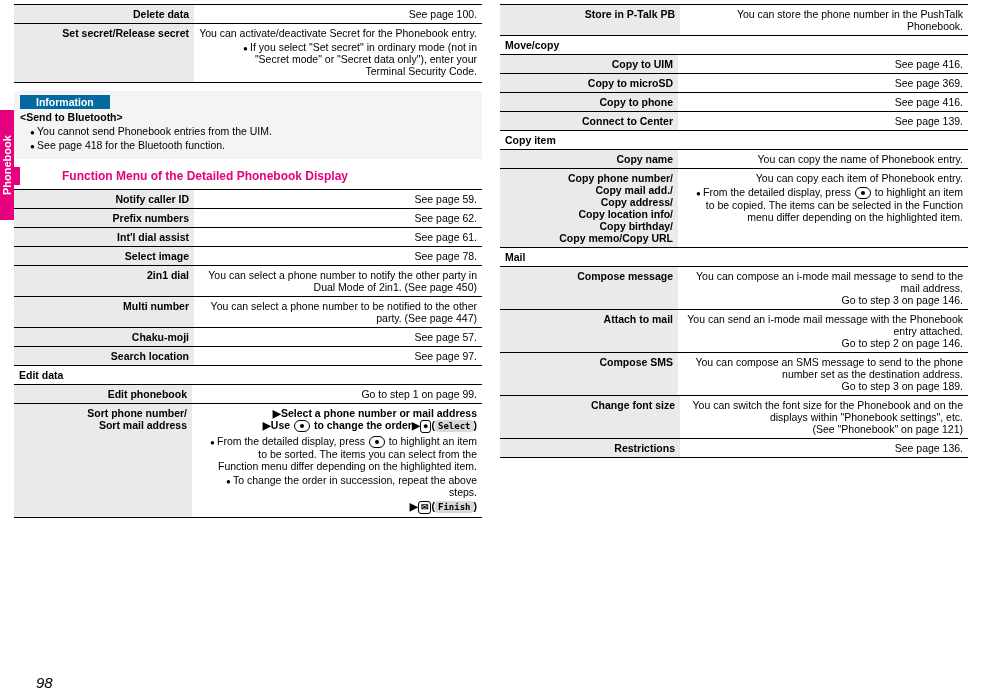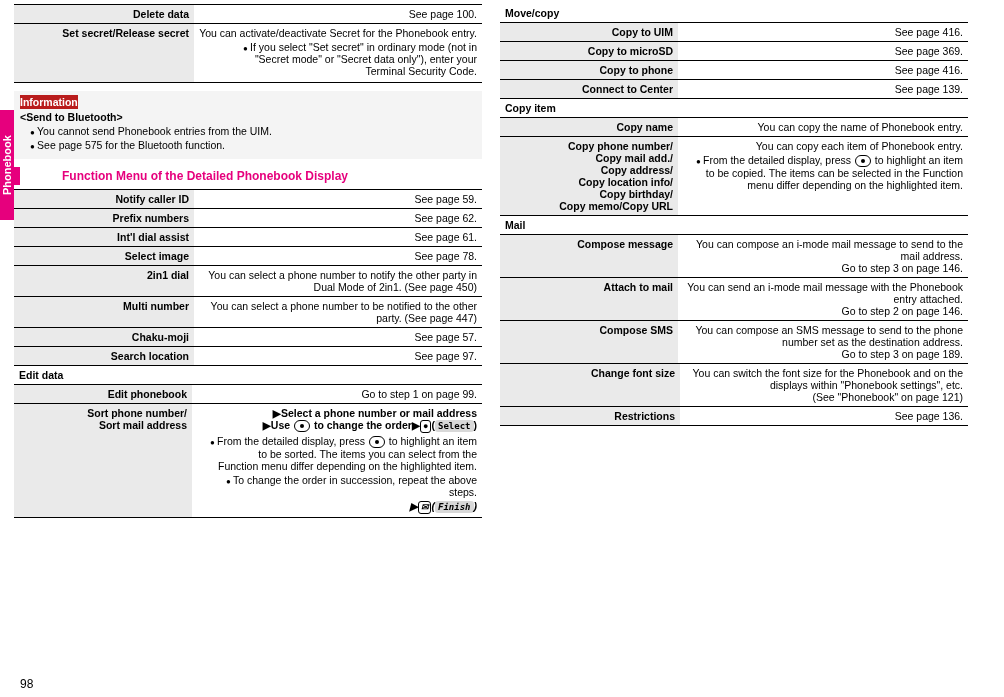--- a/index.html
+++ b/index.html
@@ -64,24 +64,24 @@
     padding: 3px 5px;
     border-top: 1px solid #000;
   }
   .infoblk {
     margin: 8px 0;
     background: #f4f4f4;
     padding: 4px 6px 6px 6px;
   }
   .infotag {
     display: inline-block;
-    background: #b91c1c;
+    background: #0369a1;
     color: #fff;
     font-weight: bold;
-    padding: 1px 0;
+    padding: 1px 16px;
   }
   .funcbar {
     display: flex;
     align-items: center;
     margin: 6px 0 4px 0;
   }
   .redbar {
     width: 6px;
     height: 18px;
     background: #e6007d;
@@ -129,23 +129,24 @@
     font-size: 9px;
     line-height: 12px;
     vertical-align: middle;
   }
   .tri { font-family: sans-serif; }
   ul.bul { margin: 2px 0; padding-left: 10px; list-style: none; }
   ul.bul li { text-indent: -9px; padding-left: 9px; margin-bottom: 2px; }
   ul.bul li::before { content: "● "; font-size: 8px; }
   .pageno {
     position: absolute;
-    left: 20px;
+    left: 36px;
     bottom: 6px;
-    font-size: 12px;
+    font-size: 15px;
+    font-style: italic;
   }
 </style>
 </head>
 <body>
 
 <div class="sidetab">Phonebook</div>
 
 <div class="page">
 
   <div class="col">
@@ -166,21 +167,21 @@
         </td>
       </tr>
     </tbody>
       </table>
 
     <div class="infoblk">
       <div><span class="infotag">Information</span></div>
       <div style="font-weight:bold; margin-top:2px;">&lt;Send to Bluetooth&gt;</div>
       <ul class="bul">
         <li>You cannot send Phonebook entries from the UIM.</li>
-        <li>See page 575 for the Bluetooth function.</li>
+        <li>See page 418 for the Bluetooth function.</li>
       </ul>
     </div>
 
     <div class="funcbar">
       <div class="redbar"></div>
       <span>Function Menu of the Detailed Phonebook Display</span>
     </div>
 
     <table class="tbl">
       <tbody>
@@ -234,32 +235,40 @@
           <div style="font-weight:bold;">
             <span class="tri">▶</span><span>Select a phone number or mail address</span>
           </div>
           <div style="font-weight:bold;">
             <span class="tri">▶</span><span>Use </span><span class="disc"></span><span> to change the order</span><span class="tri">▶</span><span class="btn">●</span>(<span class="pillgrey">Select</span>)
           </div>
           <ul class="bul">
             <li>From the detailed display, press <span class="disc"></span> to highlight an item to be sorted. The items you can select from the Function menu differ depending on the highlighted item.</li>
             <li>To change the order in succession, repeat the above steps.</li>
           </ul>
-          <div style="font-weight:bold;font-style:italic;">
+          <div style="font-weight:bold;">
             <span class="tri">▶</span><span class="btn">✉</span>(<span class="pillgrey">Finish</span>)
           </div>
         </td>
       </tr>
     </tbody>
       </table>
 
   </div>
 
   <div class="col">
 
+    <table class="tbl">
+      <tbody>
+          <tr class="lastrow">
+        <td class="lbl">Store in P-Talk PB</td>
+        <td>You can store the phone number in the PushTalk Phonebook.</td>
+      </tr>
+    </tbody>
+      </table>
 
     <div class="grphdr" style="border-top:none;">Move/copy</div>
     <table class="tbl">
       <tbody>
           <tr>
             <td class="lbl2">Copy to UIM</td>
             <td>See page 416.</td>
           </tr>
       <tr>
             <td class="lbl2">Copy to microSD</td>

